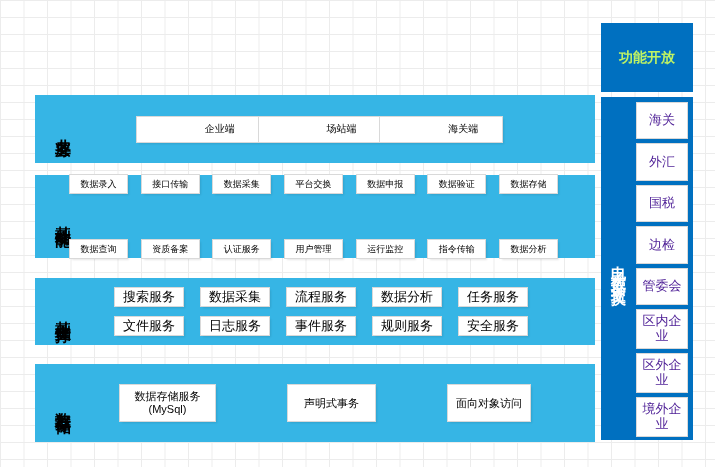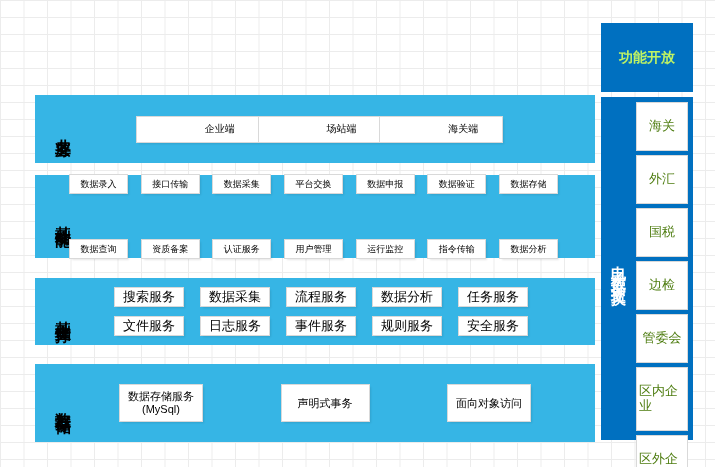--- a/index.html
+++ b/index.html
@@ -33,36 +33,36 @@
   .box {
     background:#fff; color:#000; display:flex; align-items:center; justify-content:center;
     text-align:center; box-shadow:0 0 0 1px #d9d9d9, 2px 2px 2px rgba(0,0,0,0.10);
     line-height:1.15;
   }
   .box-lg { width:91px; height:28px; font-size:13px; }
   .box-md { width:90px; height:25px; font-size:10px;padding-left:44px; }
   .box-sm { width:57px; height:18px; font-size:9px; }
   .box-sp { width:68px; height:18px; font-size:13px; }
   .box-st { height:36px; font-size:11px; flex-direction:column; }
-  .w85 { width:82px; } .w87 { width:87px; } .w82 { width:82px; }
+  .w85 { width:95px; } .w87 { width:87px; } .w82 { width:82px; }
   .side-top {
     position:absolute; left:601px; top:23px; width:92px; height:69px; background:#0070C0;
     color:#bef264; font-weight:bold; font-size:14px;
     display:flex; align-items:center; justify-content:center;
   }
   .side-col { position:absolute; left:601px; top:97px; width:92px; height:343px; background:#0070C0; display:flex; }
   .side-label {
     width:36px; display:flex; align-items:center; justify-content:center;
     writing-mode:vertical-rl; text-orientation:upright;
     color:#fff; font-weight:bold; font-size:15px; letter-spacing:5px; line-height:1;
   }
   .side-items { flex:1; display:flex; flex-direction:column; gap:6px; padding:6px 6px 4px 0; }
   .side-box {
-    flex:1; background:#fff; color:#4d7c0f; display:flex; align-items:center; justify-content:center;
-    font-size:13px; line-height:1.15; padding:16px 2px;
+    flex:1; background:#fff; color:#4c1d95; display:flex; align-items:center; justify-content:center;
+    text-align:center; font-size:13px; line-height:1.15; padding:4px 2px;
     box-shadow:0 0 0 1px #d9d9d9;
   }
 </style>
 </head>
 <body>
 
 <div class="canvas">
 
 
   <section class="band b2">

